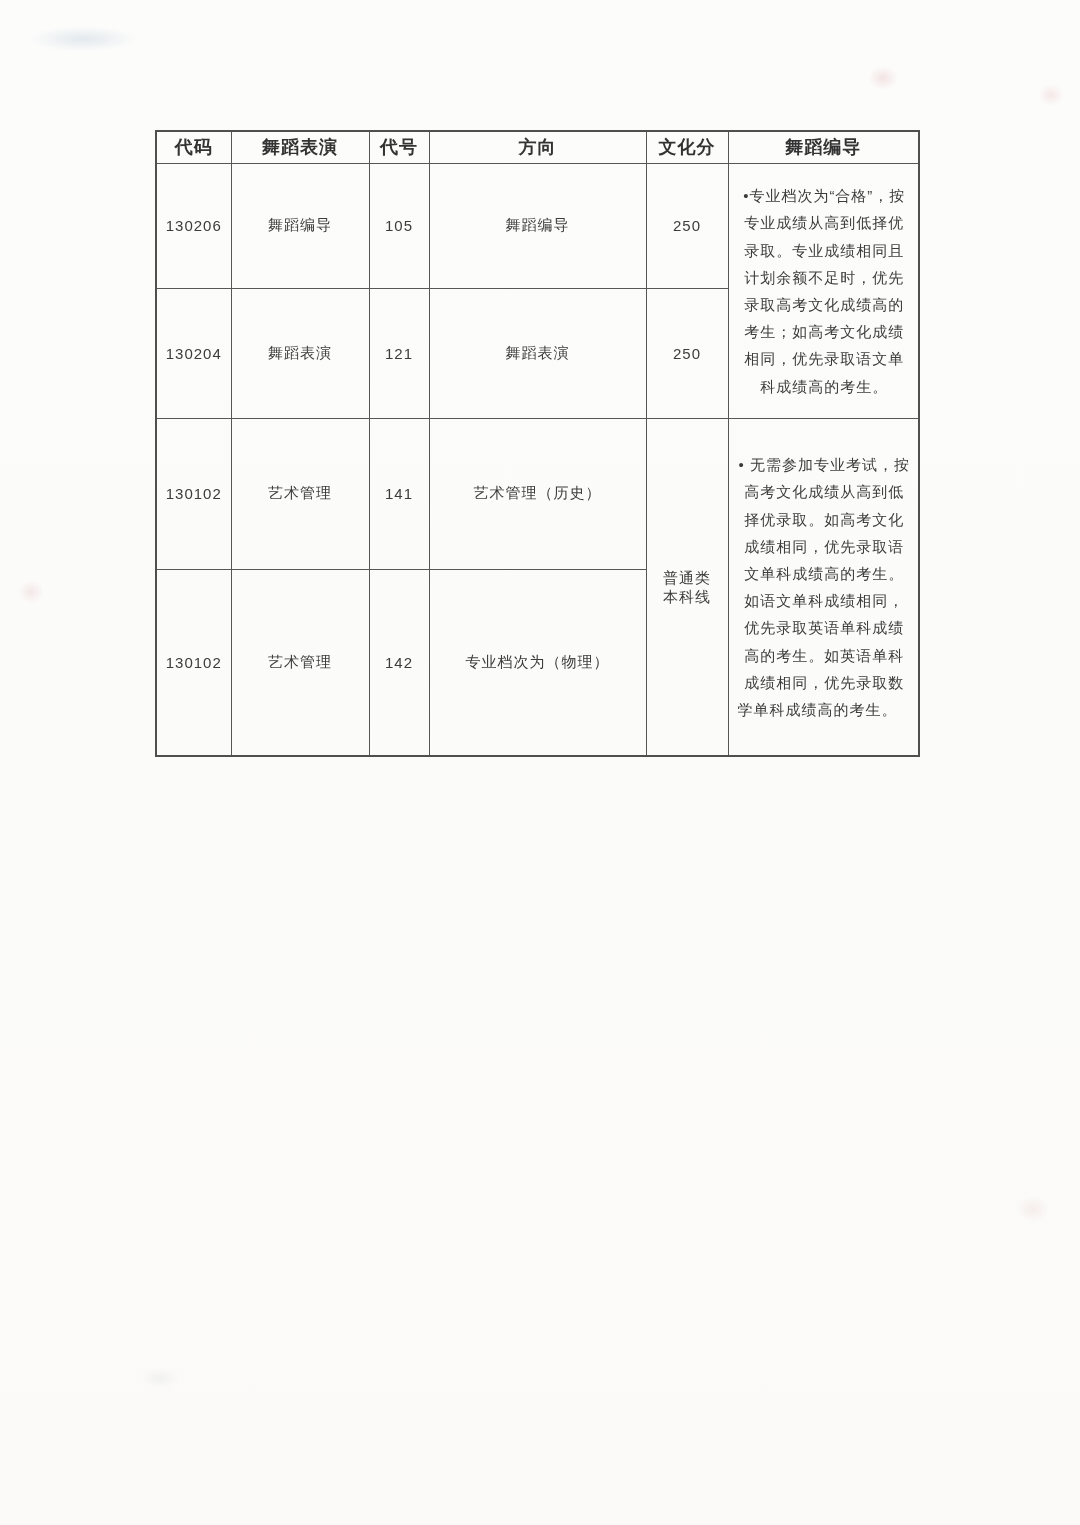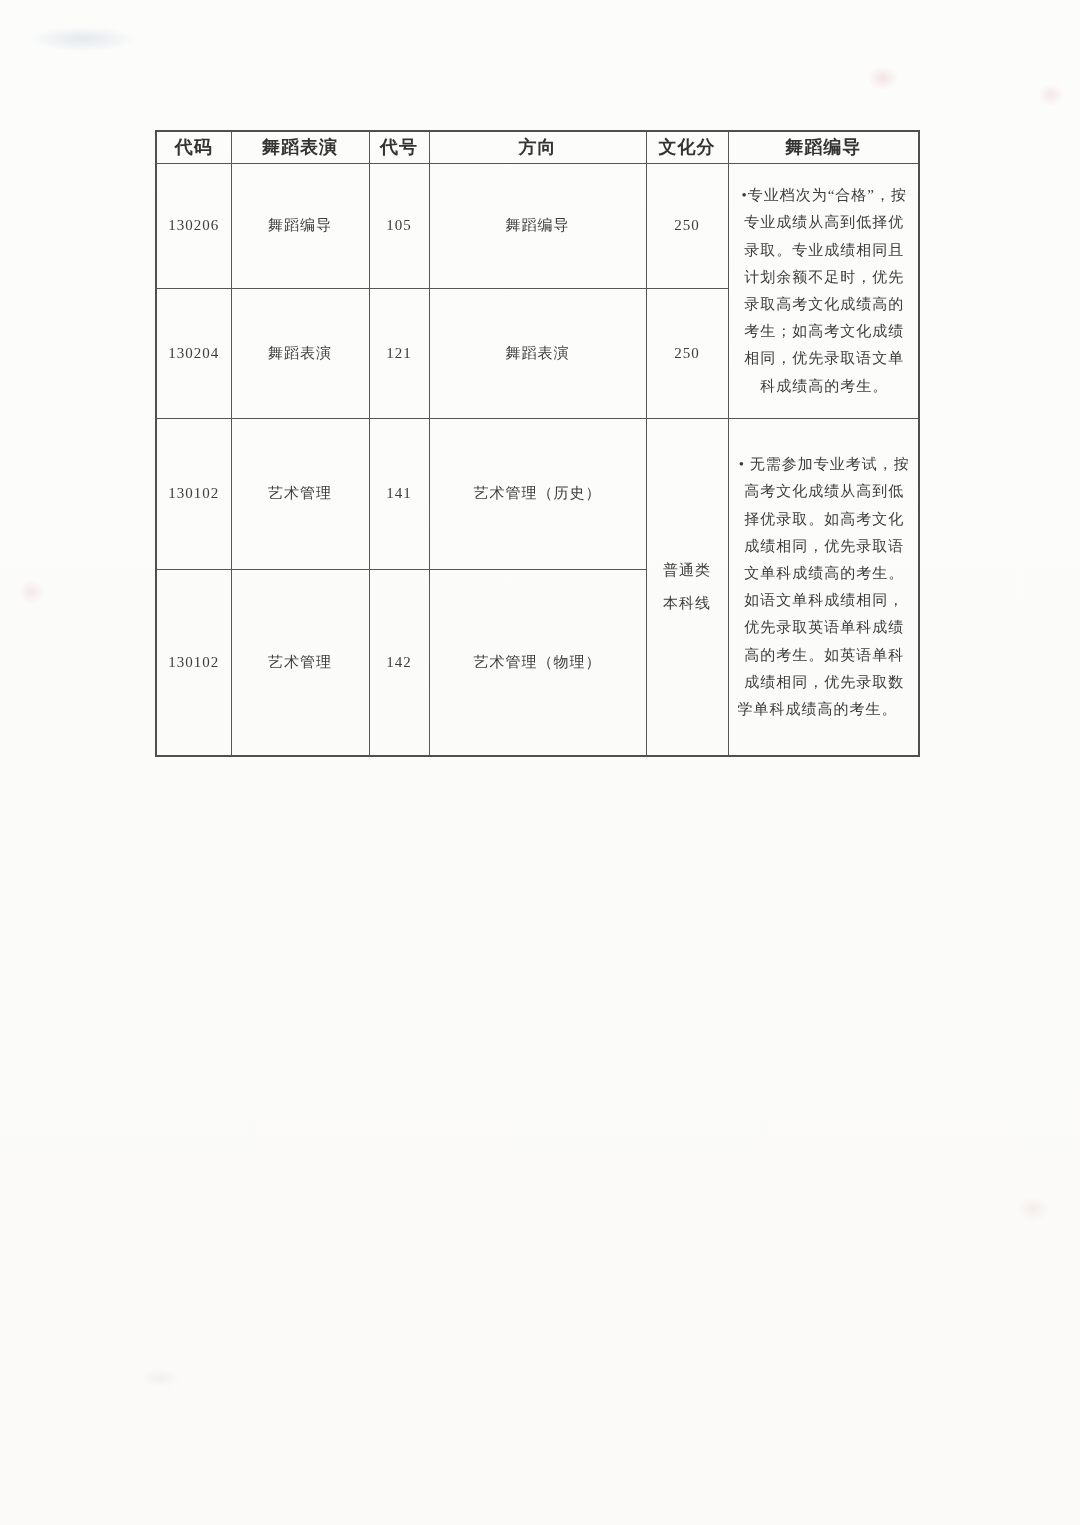--- a/index.html
+++ b/index.html
@@ -8,21 +8,21 @@
     width: 1080px;
     background: #ffffff;
   }
 
   .page {
     position: relative;
     width: 1080px;
     height: 1525px;
     background: linear-gradient(180deg, #fcfcfb 0%, #fbfbf9 55%, #fbfaf8 100%);
     overflow: hidden;
-    font-family: Liberation Serif, serif;
+    font-family: Liberation Sans, sans-serif;
     color: #3c3c3c;
     padding-left: 21px;
   }
 
   
   .smudge { position: absolute; pointer-events: none; border-radius: 50%; }
   .smudge-1 { left: 28px; top: 26px; width: 110px; height: 26px;
     background: radial-gradient(ellipse at center, rgba(140,165,190,0.22) 0%, rgba(140,165,190,0) 70%); }
   .smudge-2 { left: 868px; top: 66px; width: 30px; height: 24px;
     background: radial-gradient(ellipse at center, rgba(205,130,130,0.20) 0%, rgba(205,130,130,0) 70%); }
@@ -64,21 +64,21 @@
   table.admission td {
     font-size: 15px;
     letter-spacing: 1px;
   }
 
   td.code { letter-spacing: 0.5px; }
 
   td.culture-merged {
     font-size: 17.5px;
     white-space: pre-line;
-    line-height: 33px;
+    line-height: 19px;
   }
 
   td.principle {
     text-align: justify;
     vertical-align: top;
     font-size: 17px;
     line-height: 27.2px;
     letter-spacing: 1.2px;
     padding: 5px 7px 4px 9px;
     color: #3a3a3a;
@@ -143,18 +143,18 @@
       <td>艺术管理（历史）</td>
       <td class="culture-merged" rowspan="2">普通类
 本科线</td>
       <td class="principle last-left" rowspan="2">• 无需参加专业考试，按高考文化成绩从高到低择优录取。如高考文化成绩相同，优先录取语文单科成绩高的考生。如语文单科成绩相同，优先录取英语单科成绩高的考生。如英语单科成绩相同，优先录取数学单科成绩高的考生。</td>
     </tr>
 
     <tr style="height:187px">
       <td class="code">130102</td>
       <td>艺术管理</td>
       <td>142</td>
-      <td>艺术管理（物理）</td>
+      <td>专业档次为（物理）</td>
     </tr>
   </tbody>
     </table>
 
 </div>
 
 </body></html>

